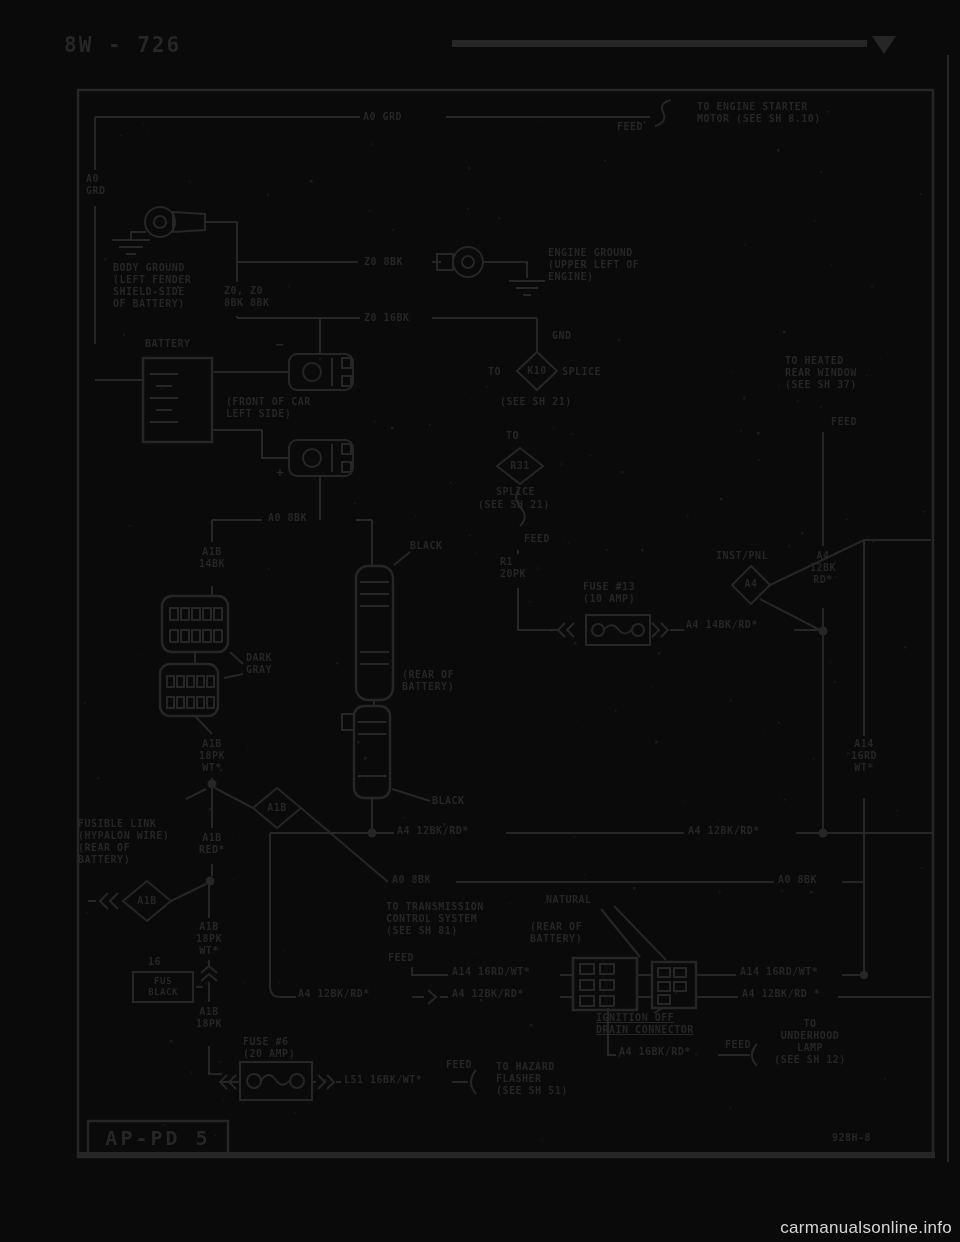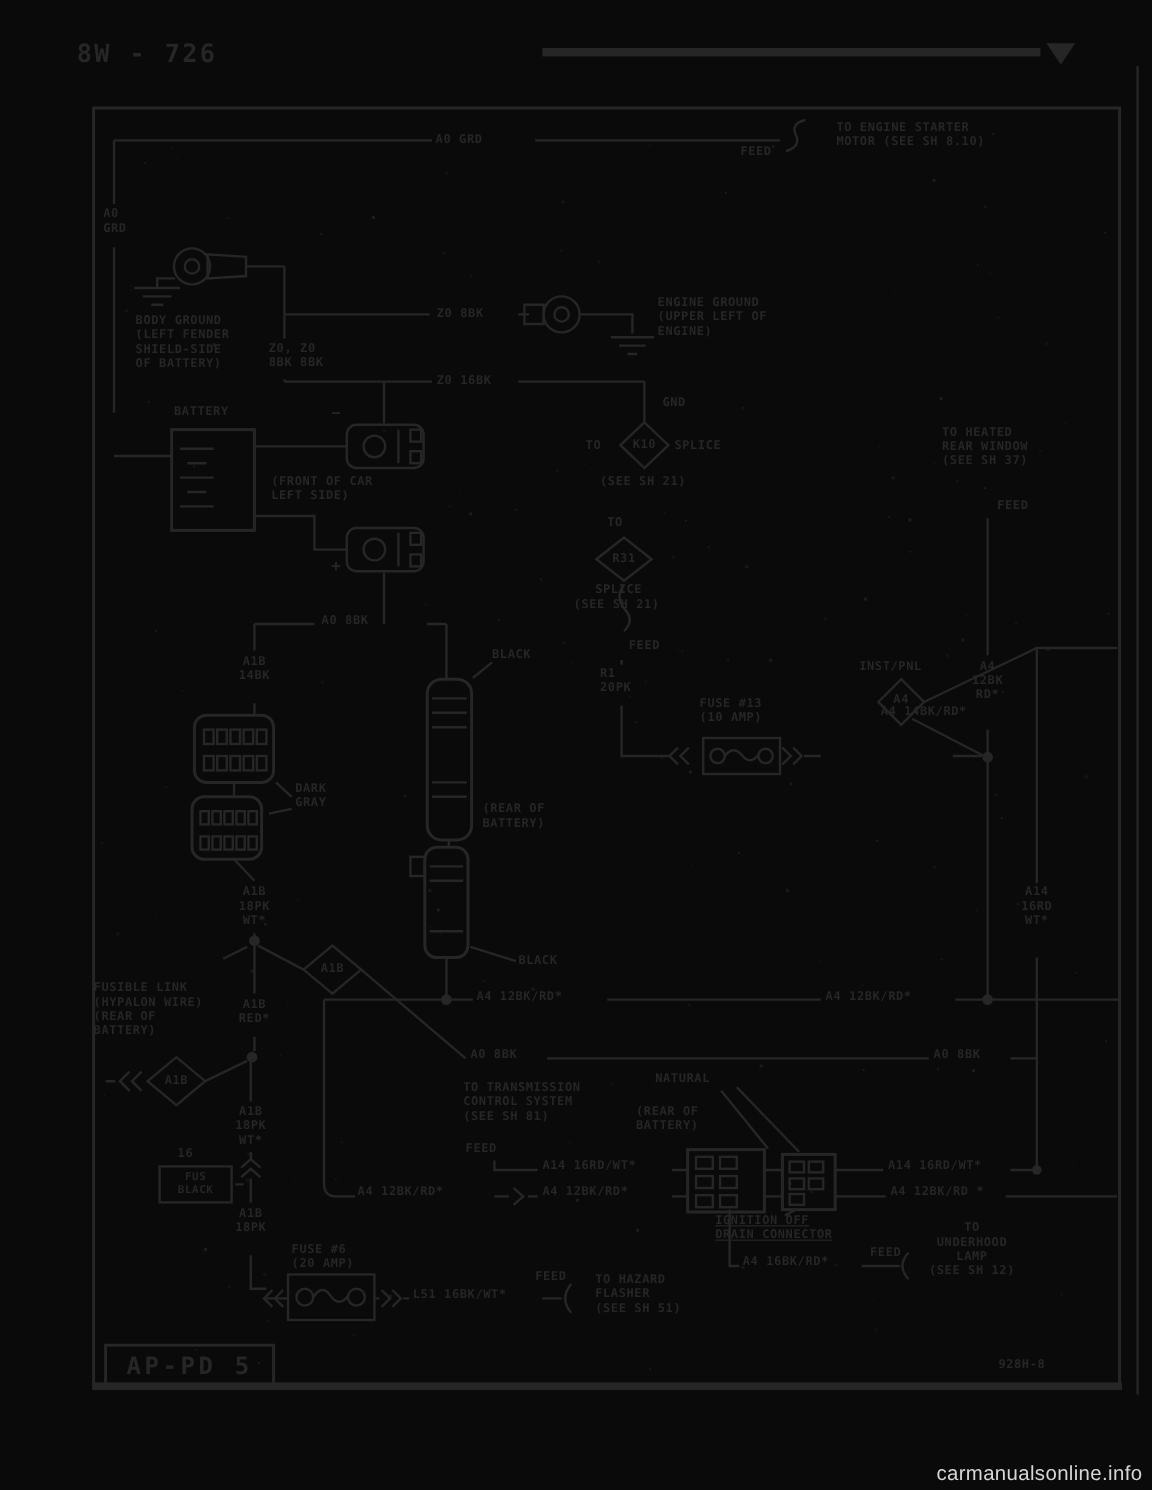--- a/index.html
+++ b/index.html
@@ -414,21 +414,21 @@
 
   <div class="lbl" style="left:506px;top:430px;">TO</div>
   <div class="lbl c" style="left:503px;top:460px;width:34px;">R31</div>
   <div class="lbl" style="left:496px;top:486px;">SPLICE</div>
   <div class="lbl" style="left:478px;top:499px;">(SEE SH 21)</div>
   <div class="lbl" style="left:524px;top:533px;">FEED</div>
   <div class="lbl" style="left:500px;top:556px;">R1
 20PK</div>
   <div class="lbl" style="left:583px;top:581px;">FUSE #13
 (10 AMP)</div>
-  <div class="lbl" style="left:686px;top:588px;margin-left:48px;">A4 14BK/RD*</div>
+  <div class="lbl" style="left:686px;top:619px;">A4 14BK/RD*</div>
   <div class="lbl" style="left:716px;top:550px;">INST/PNL</div>
   <div class="lbl c" style="left:737px;top:578px;width:28px;">A4</div>
   <div class="lbl c" style="left:806px;top:550px;width:34px;">A4
 12BK
 RD*</div>
 
   <div class="lbl c" style="left:195px;top:546px;width:34px;">A1B
 14BK</div>
   <div class="lbl" style="left:246px;top:652px;">DARK
 GRAY</div>

